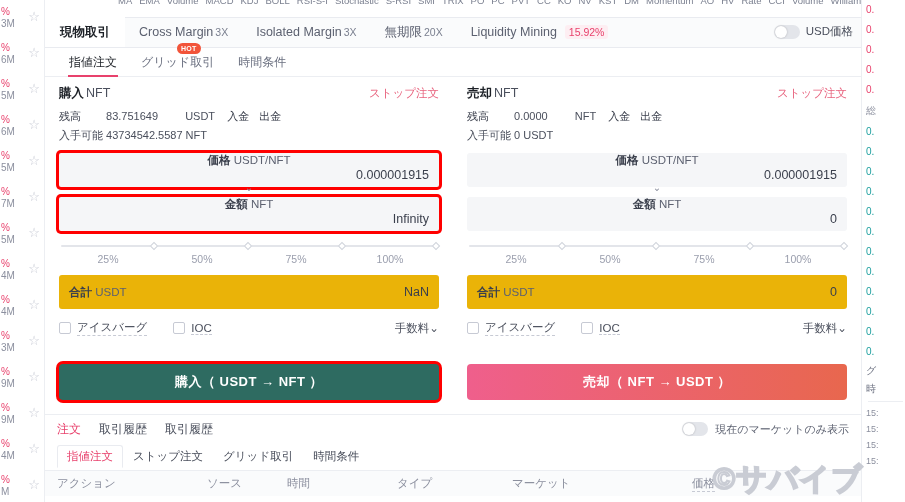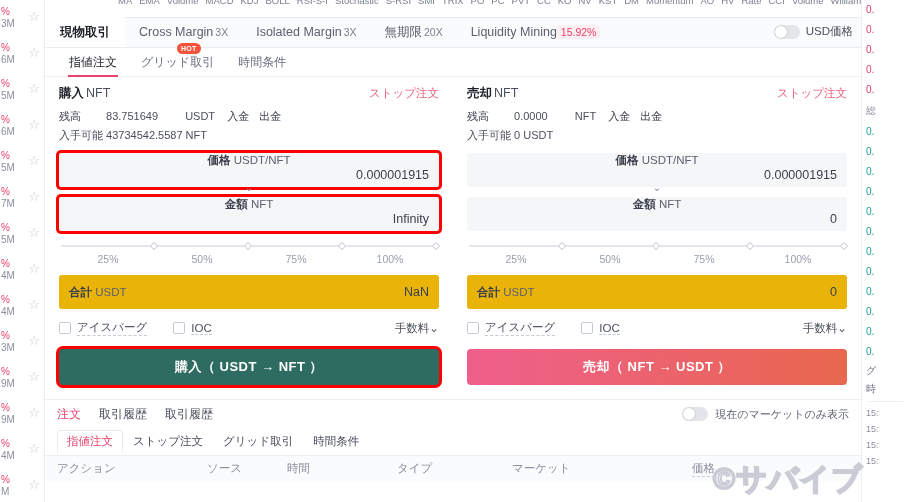--- a/index.html
+++ b/index.html
@@ -65,21 +65,21 @@
   .mt {
     padding: 0 14px; height: 30px; line-height: 30px;
     font-size: 12.5px; color: #5c6170; white-space: nowrap; cursor: pointer;
   }
   .mt.active { background: #fff; color: #1c2026; font-weight: bold;
     border-top: 2px solid transparent; height: 31px; line-height: 29px;
     border-left:1px solid #fff; border-right:1px solid #fff; }
   .mt .lev { font-size: 10.5px; color: #7b8090; font-weight: normal; margin-left:2px;}
   .mt .pctbadge {
     font-size: 10.5px; color: #e8416c; background: #fdeef2;
-    border-radius: 3px; padding: 1px 4px; margin-left: 0;
+    border-radius: 3px; padding: 1px 4px; margin-left: 8px;
   }
   .usd-toggle {
     position: absolute; right: 8px; top: 6px; display: flex; align-items: center; gap: 6px;
   }
   .toggle-track {
     width: 26px; height: 14px; border-radius: 7px; background: #e3e5ea; position: relative;
   }
   .toggle-knob {
     position: absolute; left: 1px; top: 1px; width: 12px; height: 12px;
     border-radius: 50%; background: #fff; box-shadow: 0 0 2px rgba(0,0,0,.25);
@@ -153,21 +153,21 @@
   .total-field .lab b { color:#3a3f4c; }
   .total-field .val { margin-left: auto; font-size: 12.5px; color: #3a3f4c; }
 
   .opts { margin-top: 11px; display: flex; align-items: center; }
   .cb { width: 12px; height: 12px; border: 1px solid #c7cad4; border-radius: 2px; background:#fff;}
   .opt { display: flex; align-items: center; gap: 6px; margin-right: 26px; cursor: pointer;}
   .opt .t { font-size: 11.5px; color: #4a4f5c; border-bottom: 1px dashed #c7cad4; }
   .fee { margin-left: auto; font-size: 11.5px; color: #4a4f5c; cursor: pointer;}
 
   .submit {
-    margin-top: 13px; height: 36px; border-radius: 4px; color: #fff;
+    margin-top: 28px; height: 36px; border-radius: 4px; color: #fff;
     font-size: 13px; font-weight: bold; display: flex; align-items: center;
     justify-content: center; cursor: pointer; letter-spacing: .5px;
   }
   .submit.buy  { background: #2e6b61; }
   .submit.sell { background: linear-gradient(90deg,#ef5f8c 0%, #e8674e 100%); }
 
   .divider { border-top: 1px solid #eceef2; margin-top: 14px; }
 
   
   .orders-head {

